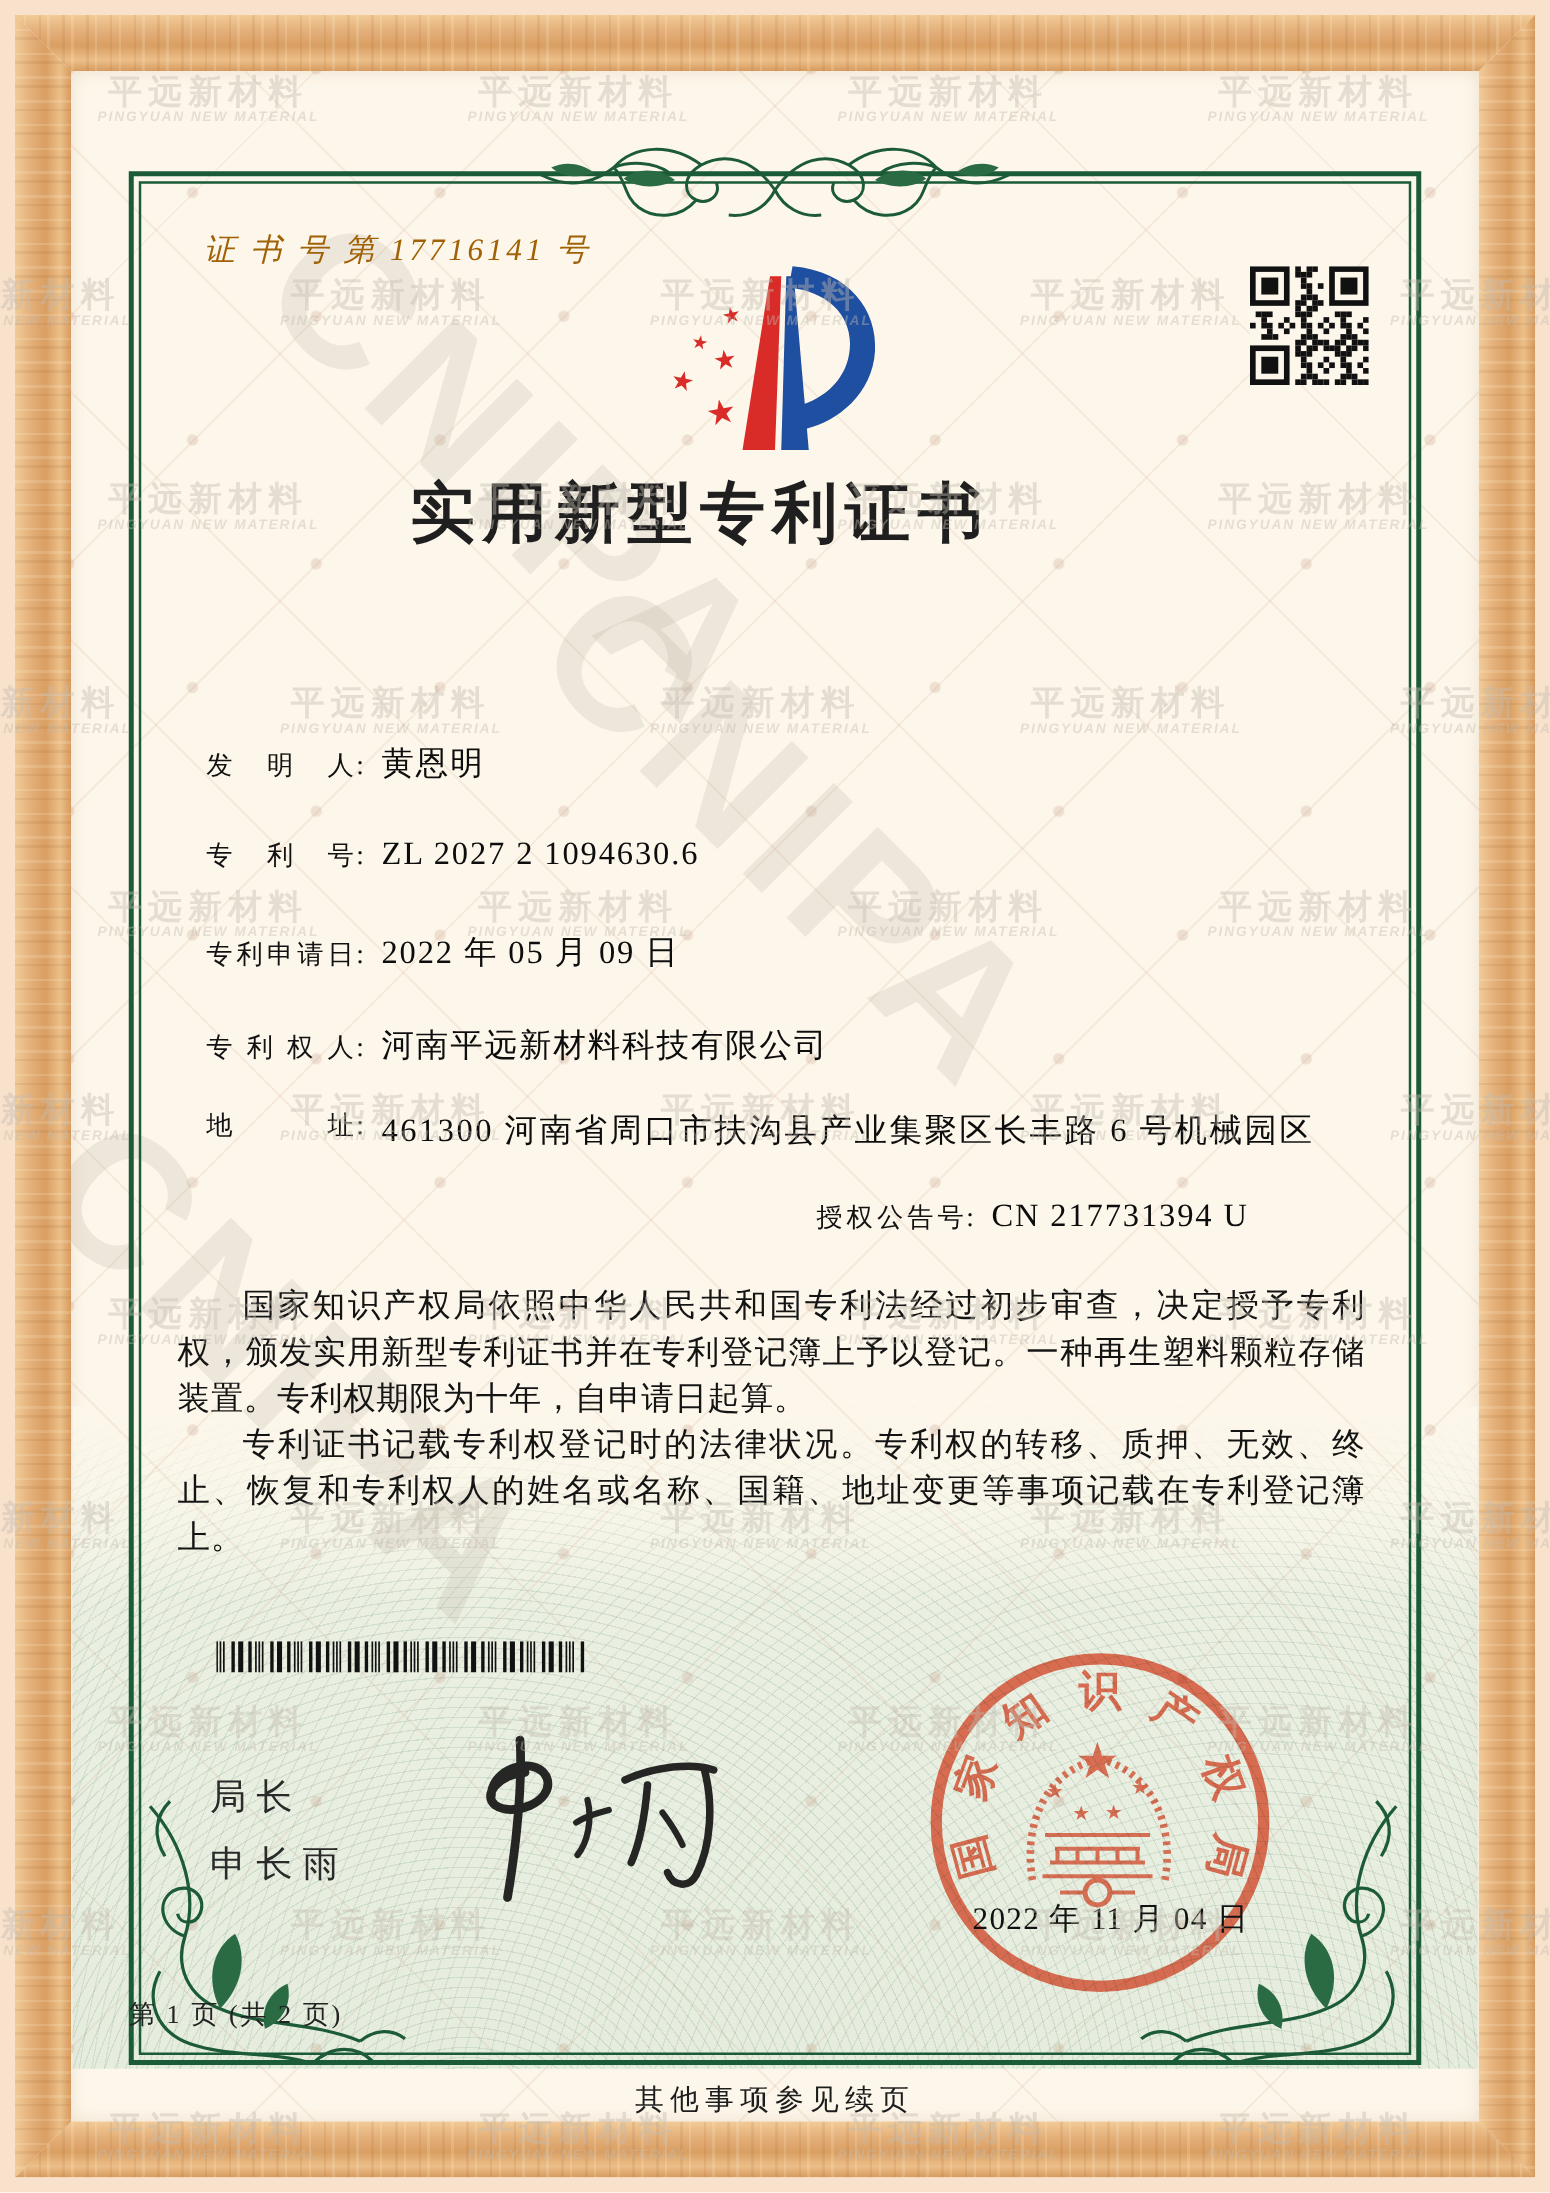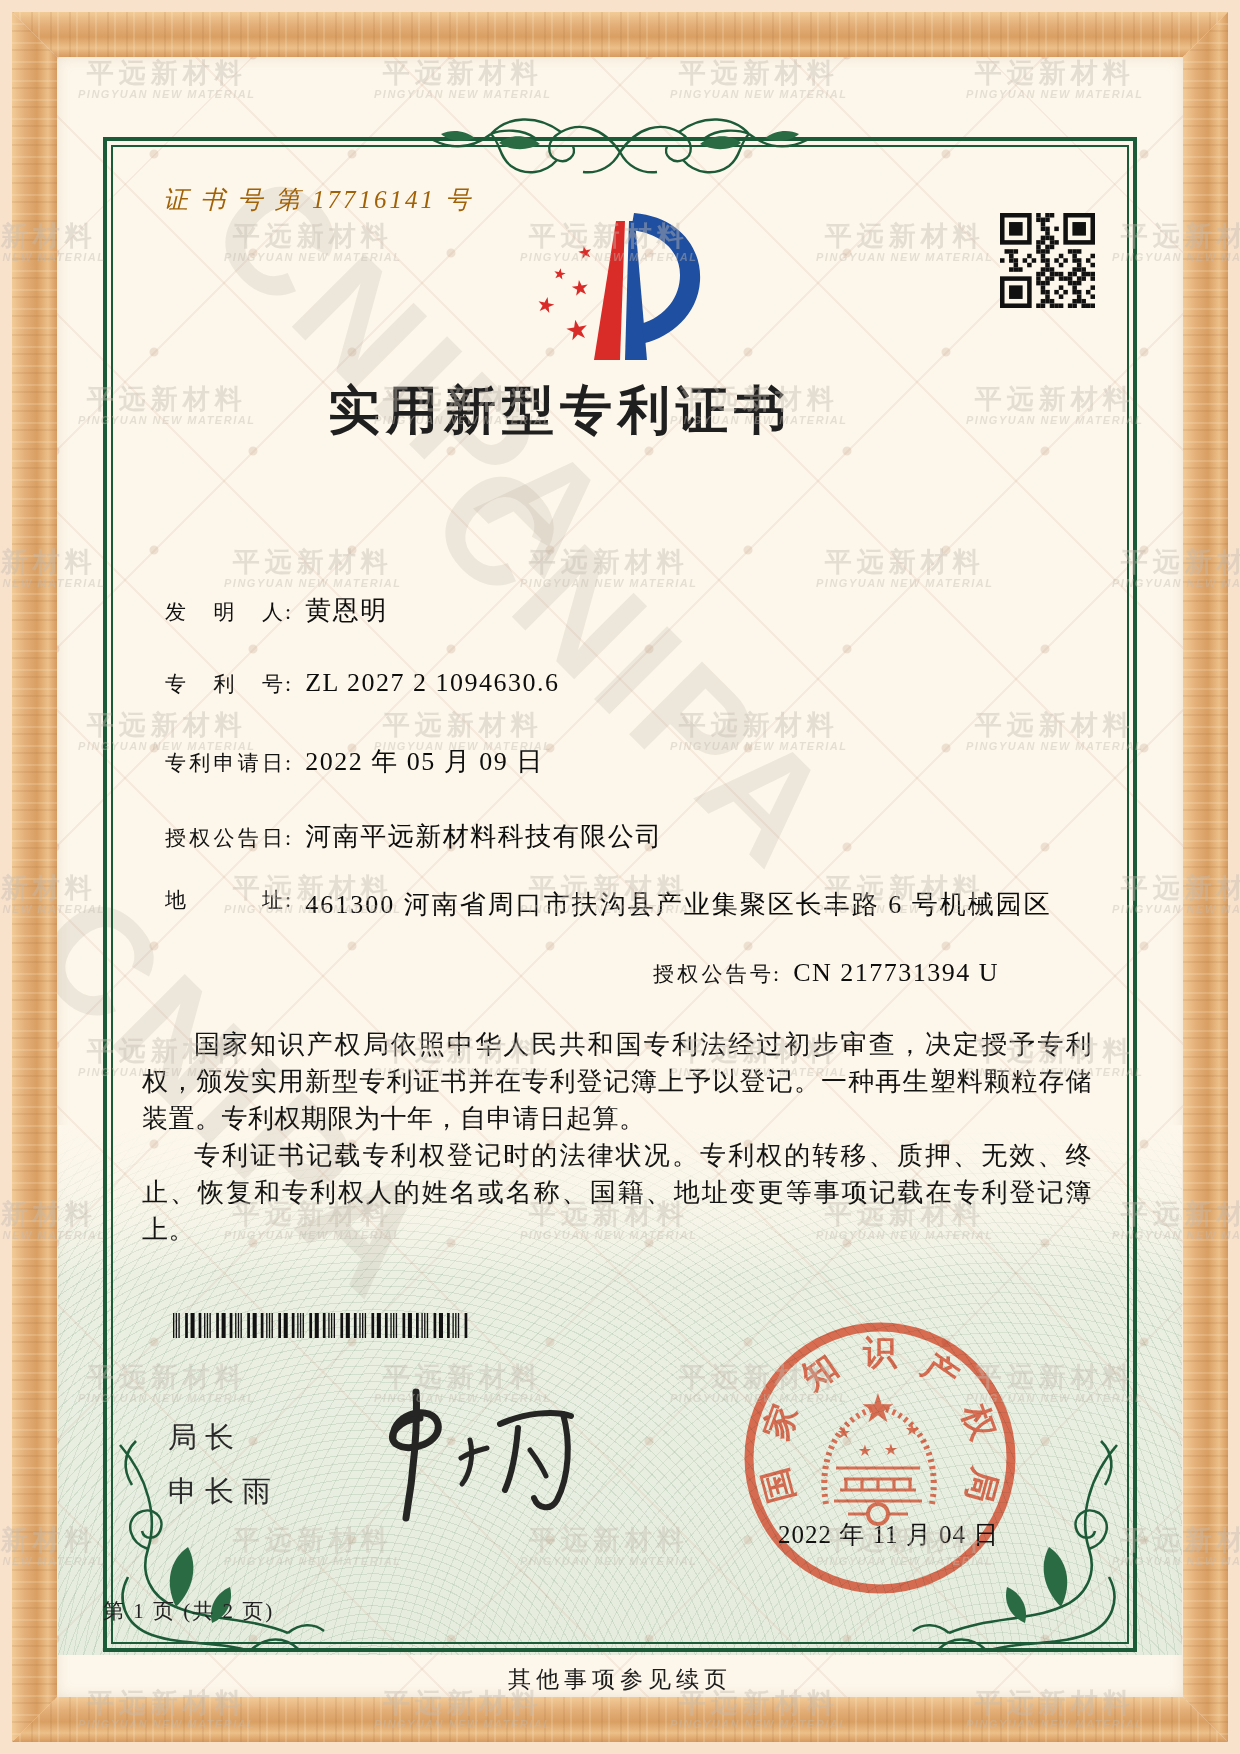--- a/index.html
+++ b/index.html
@@ -337,21 +337,21 @@
     <div class="abs field-row" style="top:593px">
       <span class="f-label">发明人</span><span class="f-colon">:</span><span class="f-value">黄恩明</span>
     </div>
     <div class="abs field-row" style="top:668px">
       <span class="f-label">专利号</span><span class="f-colon">:</span><span class="f-value">ZL 2027 2 1094630.6</span>
     </div>
     <div class="abs field-row" style="top:744px">
       <span class="f-label">专利申请日</span><span class="f-colon">:</span><span class="f-value">2022 年 05 月 09 日</span>
     </div>
     <div class="abs field-row" style="top:819px">
-      <span class="f-label">授权公告日</span><span class="f-colon">:</span><span class="f-value">河南平远新材料科技有限公司</span>
+      <span class="f-label">专利权人</span><span class="f-colon">:</span><span class="f-value">河南平远新材料科技有限公司</span>
     </div>
     <div class="abs field-row" style="top:886px">
       <span class="f-label">地址</span><span class="f-colon">:</span><span class="f-value wrap">461300 河南省周口市扶沟县产业集聚区长丰路 6 号机械园区</span>
     </div>
     <div class="abs field-row" style="top:958px;left:653px">
       <span class="f-label">授权公告号</span><span class="f-colon">:</span><span class="f-value">CN 217731394 U</span>
     </div>
 
     <div class="abs body-text">
       <p>国家知识产权局依照中华人民共和国专利法经过初步审查，决定授予专利权，颁发实用新型专利证书并在专利登记簿上予以登记。一种再生塑料颗粒存储装置。专利权期限为十年，自申请日起算。</p>

